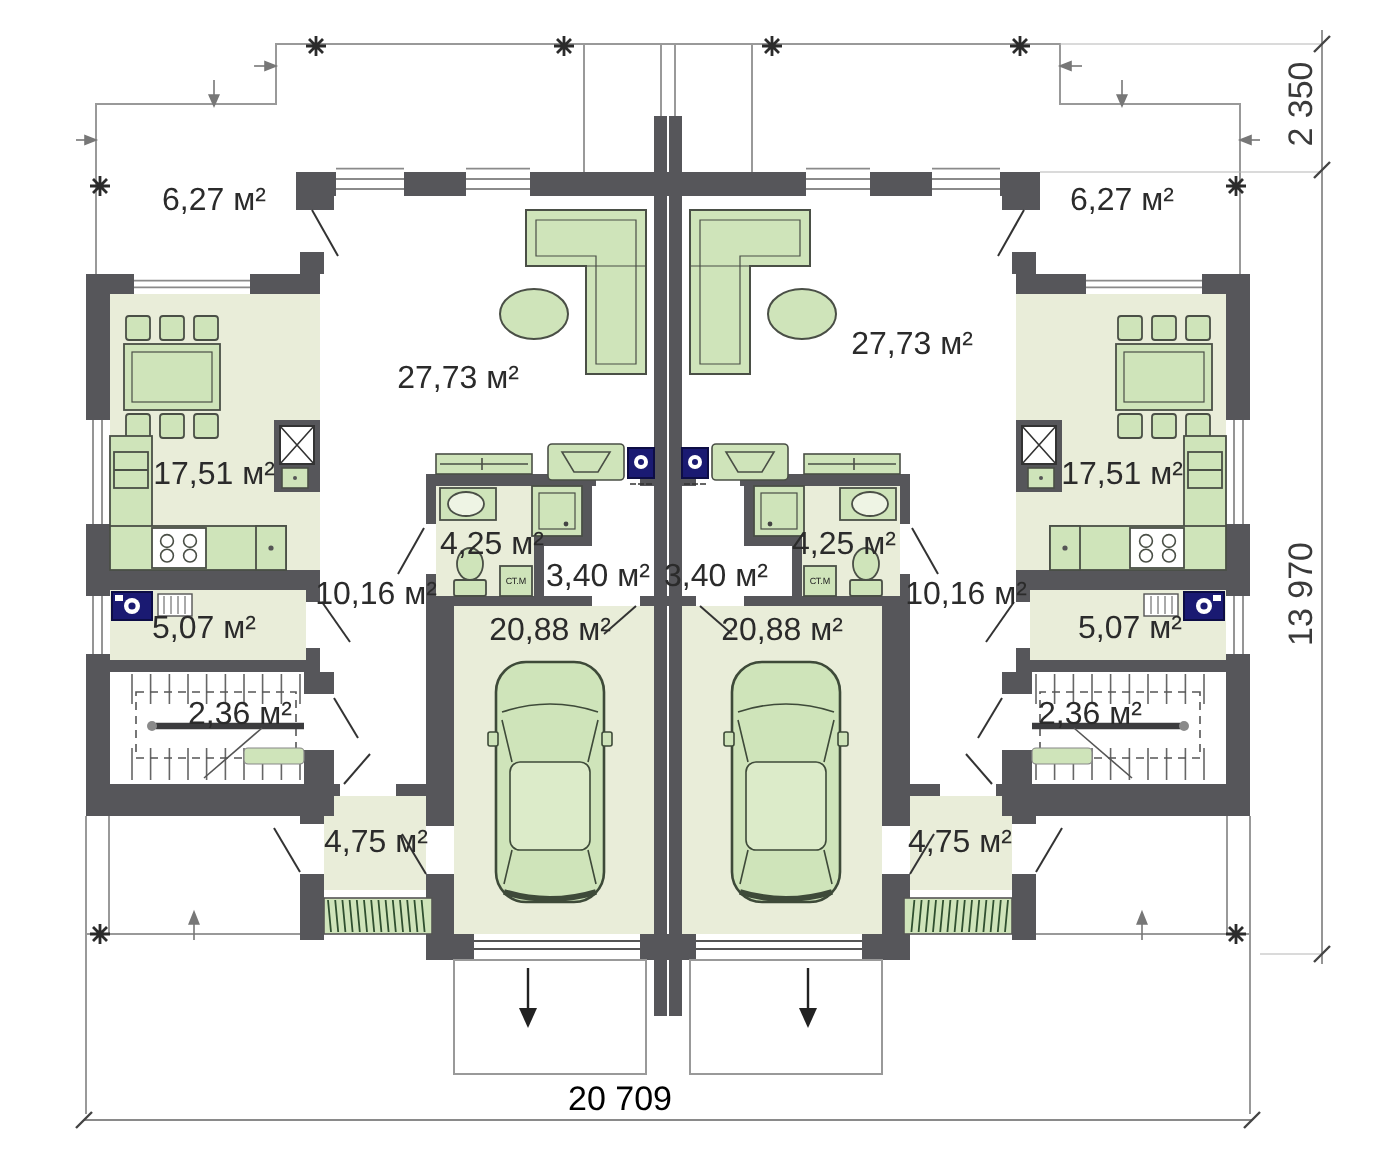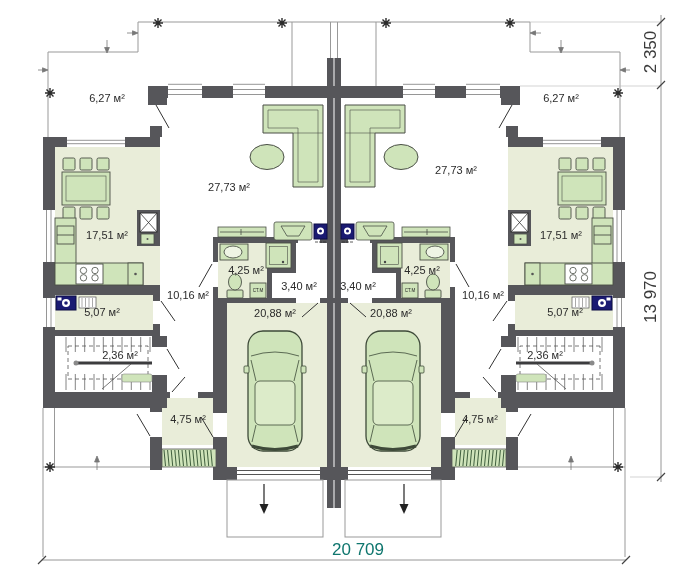--- a/index.html
+++ b/index.html
@@ -1,21 +1,21 @@
 <!DOCTYPE html>
 <html><head>
 <meta charset="utf-8">
 <style>
   html,body{margin:0;padding:0;background:#fff;}
   .canvas{position:relative;width:700px;height:575px;background:#fff;overflow:hidden;
           font-family:"Liberation Sans",sans-serif;}
   .canvas svg{position:absolute;left:0;top:0;}
-  .lbl{position:absolute;width:64px;text-align:center;font-size:11px;color:#2b2b2b;
+  .lbl{position:absolute;width:64px;text-align:center;font-size:16px;color:#2b2b2b;
        white-space:nowrap;pointer-events:none;}
-  .dim-h{position:absolute;width:100px;text-align:right;font-size:17px;color:#0f766e;
+  .dim-h{position:absolute;width:100px;text-align:left;font-size:17px;color:#000000;
          background:#fff;line-height:19px;pointer-events:none;}
   .dim-v{position:absolute;height:18px;line-height:18px;text-align:center;font-size:17px;
          color:#3a3a3a;transform:rotate(-90deg);pointer-events:none;}
   .tiny{position:absolute;width:18px;text-align:center;font-size:4.5px;color:#222;pointer-events:none;}
 </style>
 </head>
 <body>
 
 <div class="canvas">
 

